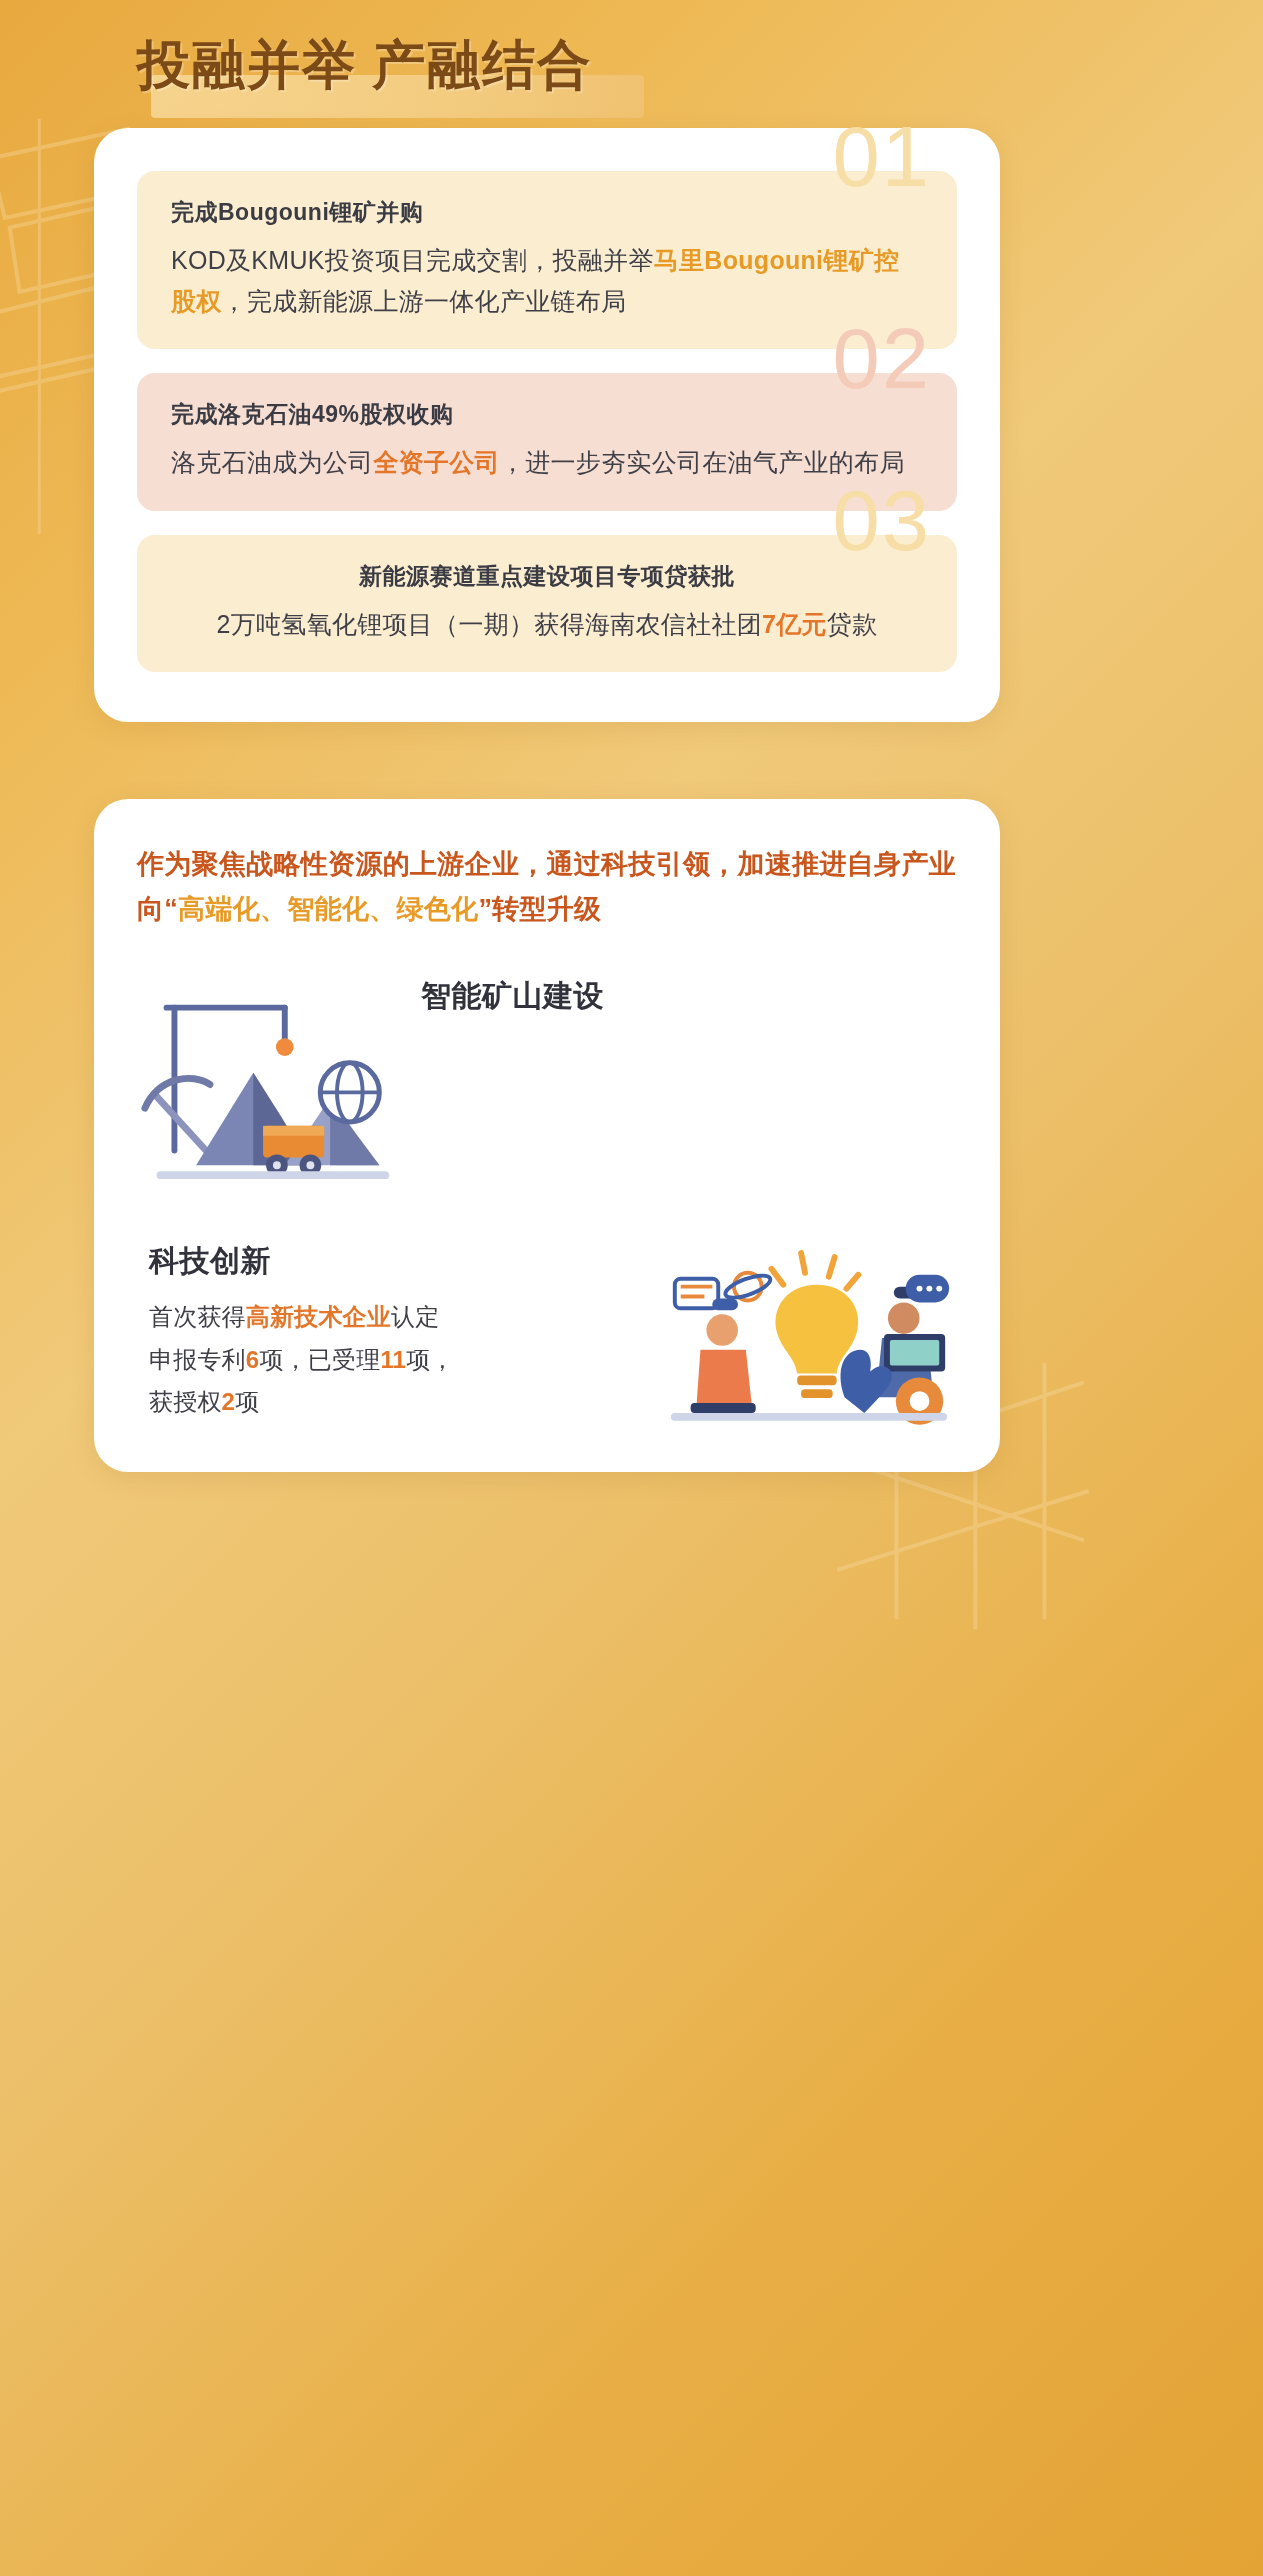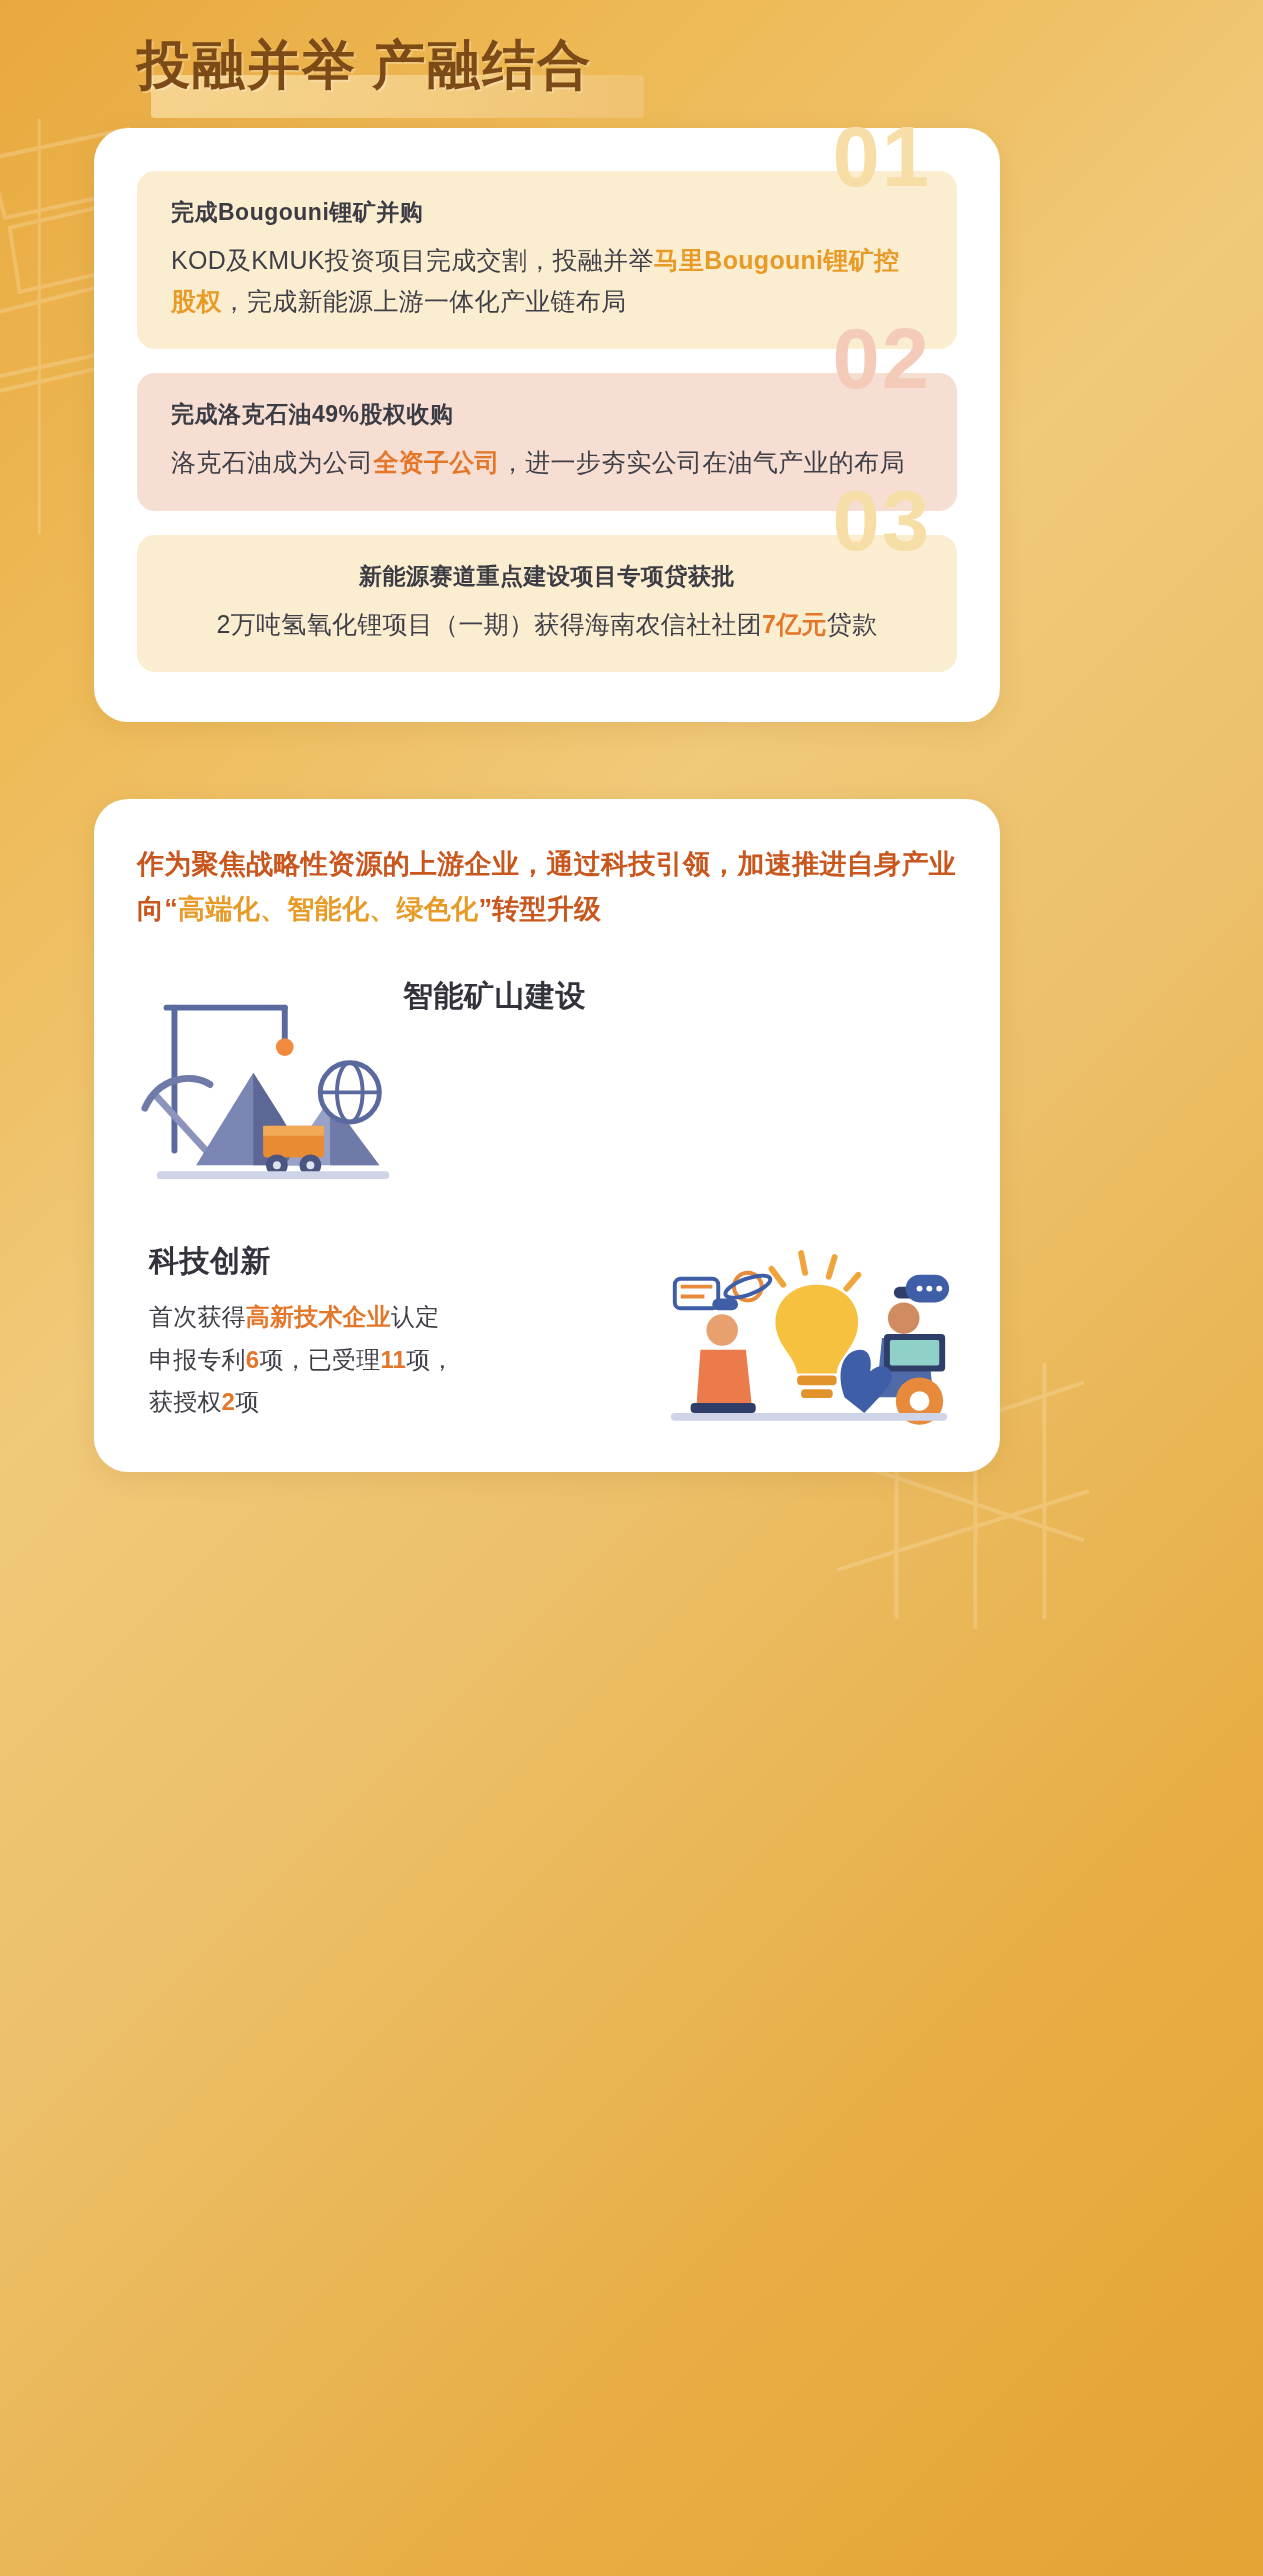--- a/index.html
+++ b/index.html
@@ -78,21 +78,21 @@
   }
   .item:last-child { margin-bottom: 5px; text-align: center; }
   .item-yellow { background: #fbedd0; }
   .item-pink   { background: #f7ded3; }
 
   .bignum {
     position: absolute;
     right: 26px;
     top: -57px;
     font-family: "Liberation Sans", sans-serif;
-    font-weight: bold;
+    font-weight: normal;
     font-size: 85px;
     letter-spacing: 2px;
     color: #f7dda6;
     z-index: 0;
     line-height: 1;
   }
   .bignum.pinkish { color: #f3cbb8; }
 
   .item-title {
     position: relative;
@@ -123,20 +123,21 @@
     line-height: 1.66;
     color: #c8561d;
     letter-spacing: 0.3px;
     margin-bottom: 32px;
   }
   .lead .hl { color: #e79b26; }
 
   .block {
     display: flex;
     align-items: flex-start;
+    gap: 18px;
     margin-top: 26px;
   }
   .block-text { flex: 1; }
   .block-title {
     font-size: 30px;
     font-weight: bold;
     color: #32323c;
     margin-bottom: 14px;
     letter-spacing: 0.5px;
   }

